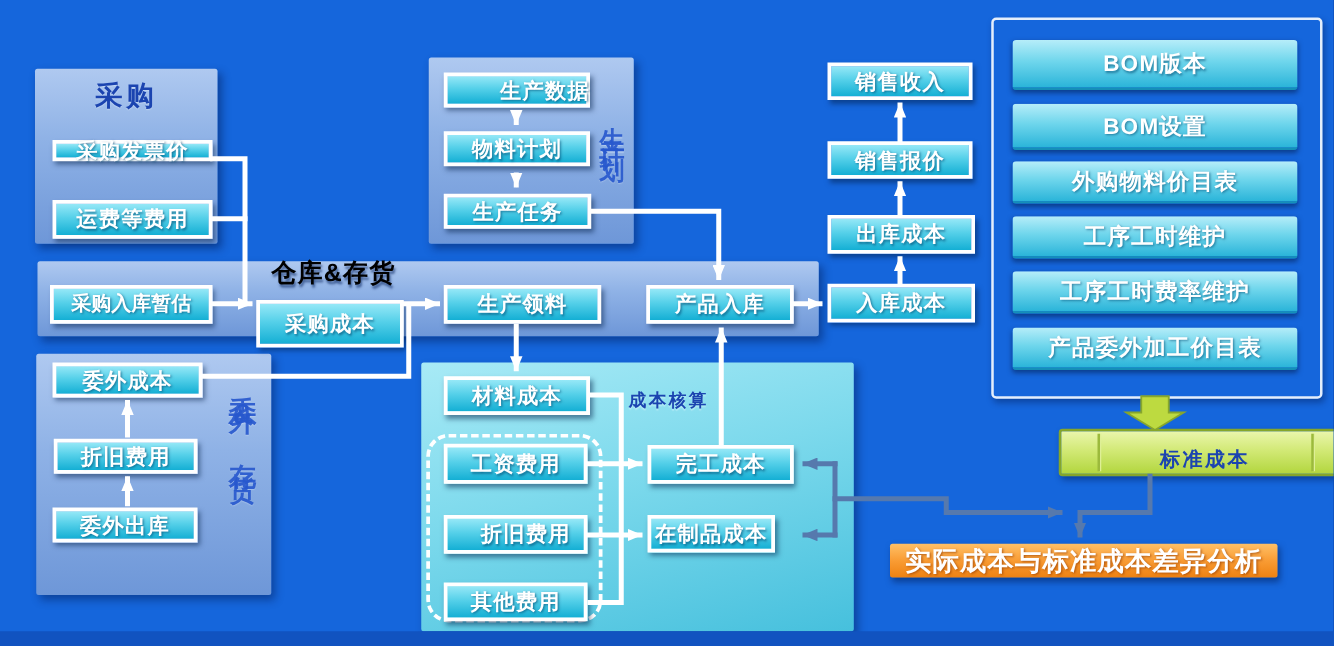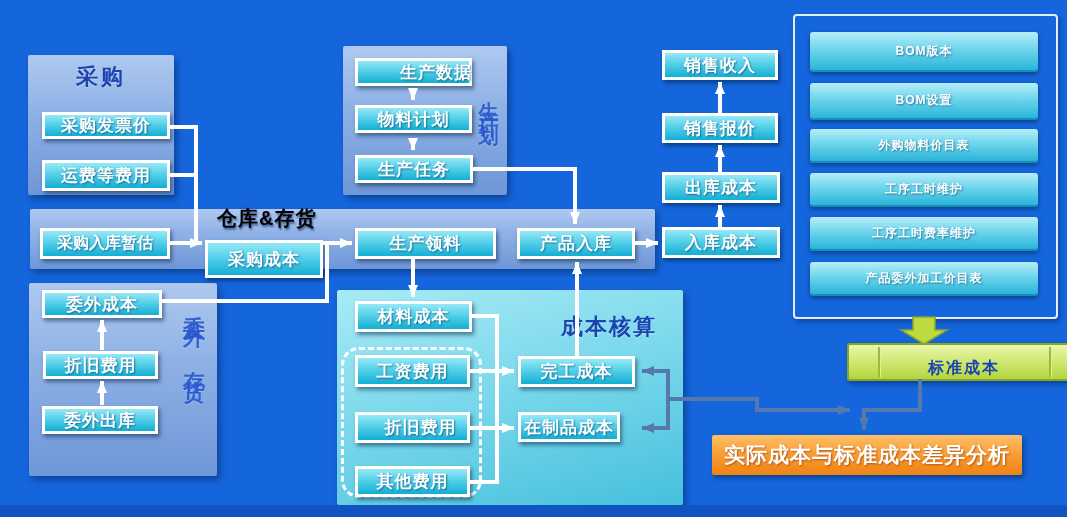--- a/index.html
+++ b/index.html
@@ -31,21 +31,21 @@
     color:#fff;font-weight:bold;font-size:17px;letter-spacing:1px;
     text-shadow:1px 1px 2px rgba(0,70,110,.65);white-space:nowrap;
   }
   .box-sm{font-size:16px;letter-spacing:0;}
   
   .bom-item{
     position:absolute;display:flex;align-items:center;justify-content:center;
     background:linear-gradient(180deg,#B6EDF9 0%,#6FD6EC 45%,#2AB4D9 100%);
     border-radius:3px;border-bottom:2px solid #158FB8;box-sizing:border-box;
     box-shadow:0 2px 4px rgba(0,20,60,.5);
-    color:#fff;font-weight:bold;font-size:12px;letter-spacing:1px;
+    color:#fff;font-weight:bold;font-size:18px;letter-spacing:1px;
     text-shadow:1px 1px 2px rgba(0,70,110,.6);white-space:nowrap;
   }
   .panel-title{position:absolute;color:#1B44B0;font-weight:bold;text-align:center;
     text-shadow:0 1px 1px rgba(255,255,255,.35);white-space:nowrap;}
   .white-title{position:absolute;color:#000000;font-weight:bold;
     text-shadow:1px 2px 2px rgba(0,30,90,.6);white-space:nowrap;}
   .vlabel{
     position:absolute;writing-mode:vertical-rl;text-orientation:upright;
     color:rgba(39,88,205,.92);font-weight:bold;white-space:nowrap;
     text-shadow:0 1px 1px rgba(255,255,255,.25);
@@ -77,32 +77,32 @@
 
   <div class="panel" style="left:28px;top:55px;width:146px;height:140px;"></div>
   <div class="panel" style="left:30px;top:209px;width:625px;height:60px;"></div>
   <div class="panel" style="left:29px;top:283px;width:188px;height:193px;"></div>
   <div class="panel" style="left:343px;top:46px;width:164px;height:149px;"></div>
   <div class="panel-cyan" style="left:337px;top:290px;width:346px;height:215px;"></div>
   <div style="position:absolute;left:793px;top:14px;width:261px;height:301px;border:2px solid #E4EEFB;border-radius:4px;box-shadow:2px 3px 5px rgba(0,25,80,.4);"></div>
 
   <div class="panel-title" style="left:28px;top:62px;width:146px;font-size:22px;letter-spacing:3px;">采购</div>
   <div class="white-title" style="left:217px;top:205px;font-size:20px;letter-spacing:1px;">仓库&amp;存货</div>
-  <div class="panel-title" style="left:561px;top:312px;font-size:22px;letter-spacing:2px;">成本核算</div>
+  <div class="panel-title" style="left:503px;top:312px;font-size:14px;letter-spacing:2px;">成本核算</div>
   <div class="vlabel" style="left:179px;top:298px;font-size:22px;letter-spacing:10px;">委外&amp;存货</div>
   <div class="vlabel" style="left:476px;top:86px;font-size:20px;letter-spacing:8px;">生产计划</div>
 
   <div class="dashed-group" style="left:341px;top:347px;width:141px;height:151px;"></div>
 
-  <div class="box" style="left:42px;top:112px;width:128px;height:27px;">采购发票价</div>
+  <div class="box" style="left:42px;top:112px;width:128px;height:17px;">采购发票价</div>
   <div class="box" style="left:42px;top:160px;width:128px;height:31px;">运费等费用</div>
 
   <div class="box box-sm" style="left:40px;top:228px;width:130px;height:31px;">采购入库暂估</div>
   <div class="box" style="left:205px;top:240px;width:118px;height:38px;">采购成本</div>
-  <div class="box" style="left:355px;top:228px;width:141px;height:31px;">生产领料</div>
+  <div class="box" style="left:355px;top:228px;width:126px;height:31px;">生产领料</div>
   <div class="box" style="left:517px;top:228px;width:118px;height:31px;">产品入库</div>
 
   <div class="box" style="left:42px;top:290px;width:120px;height:28px;">委外成本</div>
   <div class="box" style="left:43px;top:351px;width:115px;height:28px;">折旧费用</div>
   <div class="box" style="left:42px;top:406px;width:116px;height:28px;">委外出库</div>
 
   <div class="box" style="left:355px;top:58px;width:117px;height:28px;padding-left:45px;">生产数据</div>
   <div class="box" style="left:355px;top:105px;width:117px;height:28px;">物料计划</div>
   <div class="box" style="left:355px;top:155px;width:118px;height:28px;">生产任务</div>
 
@@ -124,21 +124,21 @@
   <div class="bom-item" style="left:810px;top:173px;width:228px;height:34px;">工序工时维护</div>
   <div class="bom-item" style="left:810px;top:217px;width:228px;height:34px;">工序工时费率维护</div>
   <div class="bom-item" style="left:810px;top:262px;width:228px;height:34px;">产品委外加工价目表</div>
 
   <div class="std-cost" style="left:803px;top:343px;width:234px;height:38px;">
     <div class="std-div" style="left:29px;"></div>
     <div class="std-div" style="left:200px;"></div>
     <span>标准成本</span>
   </div>
 
-  <div class="variance" style="left:712px;top:435px;width:310px;height:40px;">实际成本与标准成本差异分析</div>
+  <div class="variance" style="left:712px;top:435px;width:310px;height:27px;">实际成本与标准成本差异分析</div>
 
   <svg class="overlay" width="1067" height="517" viewBox="0 0 1067 517">
     <defs>
       <marker id="aw" viewBox="0 0 12 10" markerWidth="12" markerHeight="10" refX="10" refY="5" orient="auto" markerUnits="userSpaceOnUse">
         <path d="M0 0 L12 5 L0 10 Z" fill="#FFFFFF"></path>
       </marker>
       <marker id="as" viewBox="0 0 12 10" markerWidth="12" markerHeight="10" refX="10" refY="5" orient="auto" markerUnits="userSpaceOnUse">
         <path d="M0 0 L12 5 L0 10 Z" fill="#5679AD"></path>
       </marker>
     </defs>

